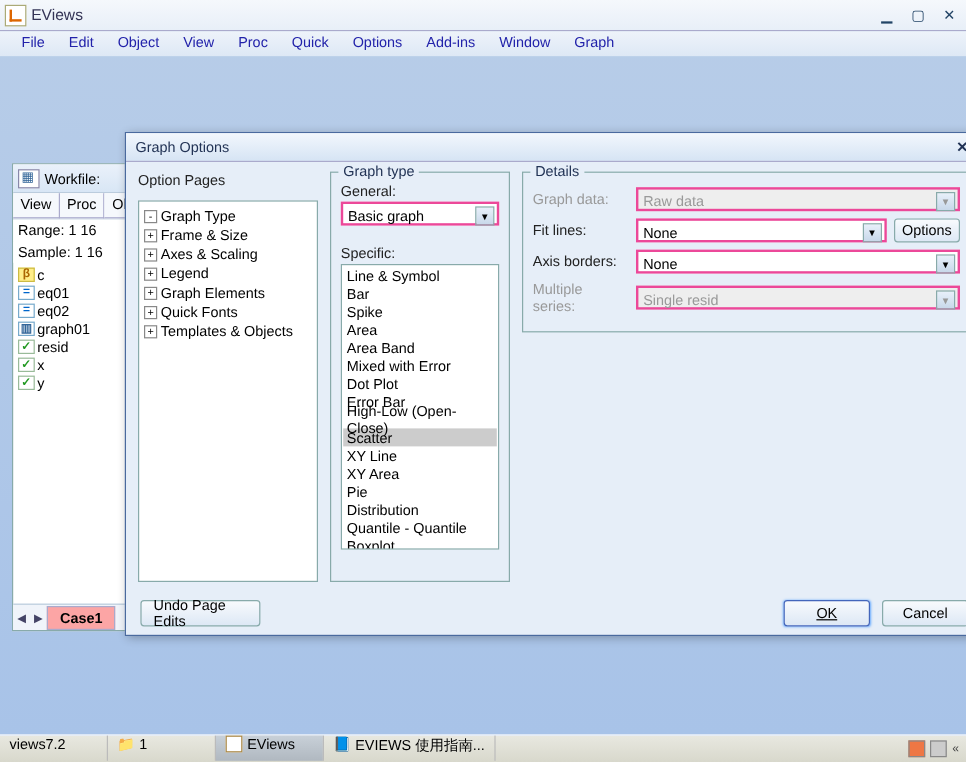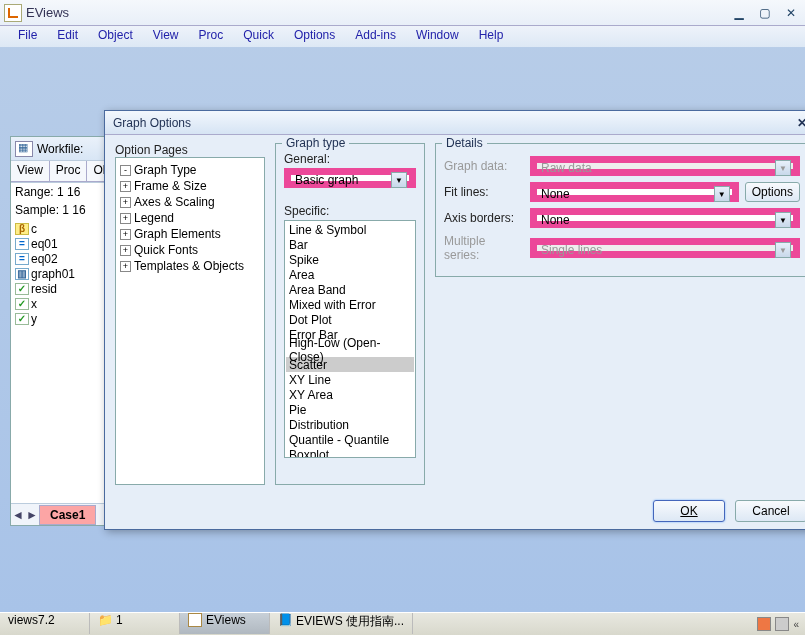--- a/index.html
+++ b/index.html
@@ -29,32 +29,32 @@
 .ic-gr{color:#369;background:#fff;border:1px solid #7ac}
 .wf-tabs{position:absolute;bottom:0;left:0;right:0;height:22px;display:flex;align-items:center;border-top:1px solid #bcd;background:#f0f4fa}
 .wf-nav{width:14px;text-align:center;color:#446;cursor:pointer}
 .wf-tab{padding:2px 10px;background:#fca5a5;border:1px solid #aac;font-weight:bold}
 .dialog{position:absolute;left:104px;top:110px;width:716px;height:420px;background:#e6eef8;border:1px solid #4a6a9e;box-shadow:2px 2px 8px rgba(0,0,0,.3)}
 .dlg-title{height:24px;background:linear-gradient(#f2f7fd,#d6e4f4);display:flex;align-items:center;padding:0 8px;border-bottom:1px solid #aac;color:#235}
 .dlg-title span:first-child{flex:1}
 .dlg-close{color:#235;font-weight:bold;cursor:pointer;padding:0 4px}
 .dlg-body{padding:8px 10px;display:flex;gap:10px;height:358px}
 .col1{width:150px;display:flex;flex-direction:column}
-.col1-label{margin-bottom:0;color:#222}
+.col1-label{margin-bottom:10px;color:#222}
 .tree{flex:1;background:#fff;border:1px solid #8aa;padding:4px 2px;overflow:hidden}
 .tree-item{display:flex;align-items:center;height:16px;padding-left:2px}
 .tree-exp{width:11px;height:11px;border:1px solid #888;display:flex;align-items:center;justify-content:center;font-size:9px;margin-right:3px;line-height:1}
 .tree-lbl{white-space:nowrap}
 .tree-sel{background:#ddd;padding:0 2px}
 .tree-child{padding-left:18px}
 .col2{width:150px}
 .fieldset{border:1px solid #8aa;padding:6px 8px 8px;margin-bottom:6px;position:relative}
 .fieldset-legend{position:absolute;top:-8px;left:6px;background:#e6eef8;padding:0 4px;color:#235}
 .label-sm{margin:2px 0;color:#222}
-.select{width:100%;height:20px;border:7px solid #ec4899;background:#fff;display:flex;align-items:center;justify-content:space-between;padding:4px 2px 0 4px}
+.select{width:100%;height:20px;border:2px solid #ec4899;background:#fff;display:flex;align-items:center;justify-content:space-between;padding:4px 2px 0 4px}
 .select-arrow{width:16px;height:16px;background:linear-gradient(#e8f0fa,#c8d8ea);border:1px solid #8aa;display:flex;align-items:center;justify-content:center;font-size:8px}
 .listbox{width:100%;height:238px;background:#fff;border:1px solid #8aa;padding:1px;overflow:hidden}
 .listbox-item{padding:0 3px;height:15px;display:flex;align-items:center}
 .listbox-sel{background:#ccc}
 .col3{flex:1}
 .detail-row{display:flex;align-items:center;margin:6px 0;gap:6px}
 .detail-label{width:80px;color:#222}
 .detail-label.disabled{color:#999}
 .select.disabled{background:#eee;color:#999}
 .btn{height:22px;padding:0 10px;background:linear-gradient(#f8fafd,#dde8f5);border:1px solid #8aa;border-radius:3px;cursor:pointer;display:inline-flex;align-items:center;justify-content:center}
@@ -87,21 +87,21 @@
   <div class="menubar" id="menubar">
       <span>File</span>
       <span>Edit</span>
       <span>Object</span>
       <span>View</span>
       <span>Proc</span>
       <span>Quick</span>
       <span>Options</span>
       <span>Add-ins</span>
       <span>Window</span>
-      <span>Help</span>
+      <span>Graph</span>
     </div>
 
   <div class="workfile">
     <div class="wf-title">
       <div class="wf-icon"></div>
       <span>Workfile:</span>
     </div>
     <div class="wf-toolbar" id="wf-toolbar">
         <span>View</span>
         <span>Proc</span>
@@ -236,29 +236,30 @@
               <div class="detail-row">
                 <div class="detail-label">Axis borders:</div>
                 <div class="select" style="flex: 1 1 0%;">
                   <span>None</span>
                   <span class="select-arrow">▼</span>
                 </div>
               </div>
               <div class="detail-row">
                 <div class="detail-label disabled">Multiple series:</div>
                 <div class="select disabled" style="flex: 1 1 0%;">
-                  <span>Single lines</span>
+                  <span>Single resid</span>
                   <span class="select-arrow">▼</span>
                 </div>
               </div>
             </div>
         </div>
       </div>
     </div>
     <div class="dlg-footer">
+      <div class="btn undo">Undo Page Edits</div>
       <div class="spacer"></div>
       <div class="btn ok">
           <u>OK</u>
         </div>
       <div class="btn cancel">
           <u style="text-decoration:none">Cancel</u>
         </div>
     </div>
   </div>
 </div>

